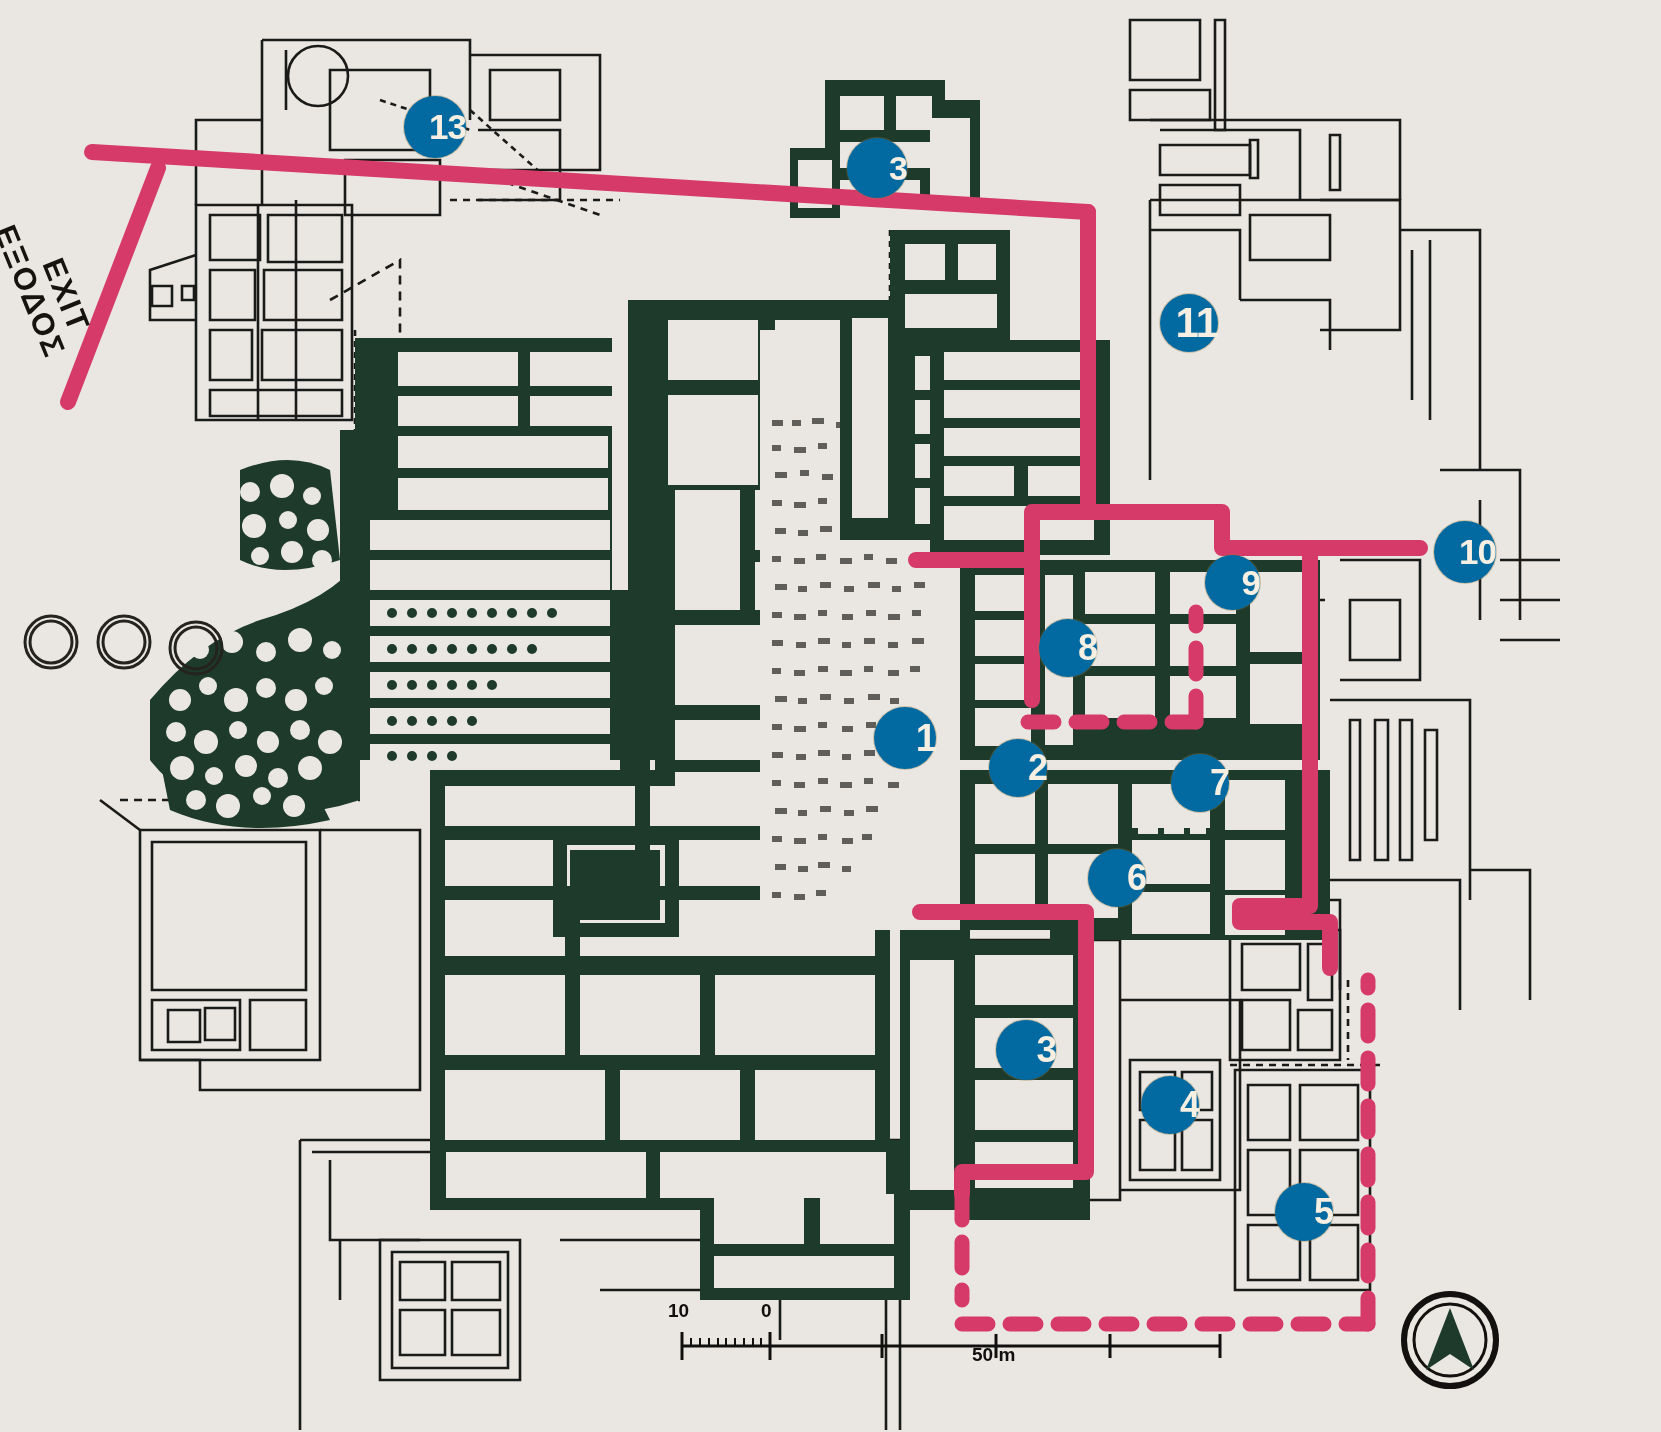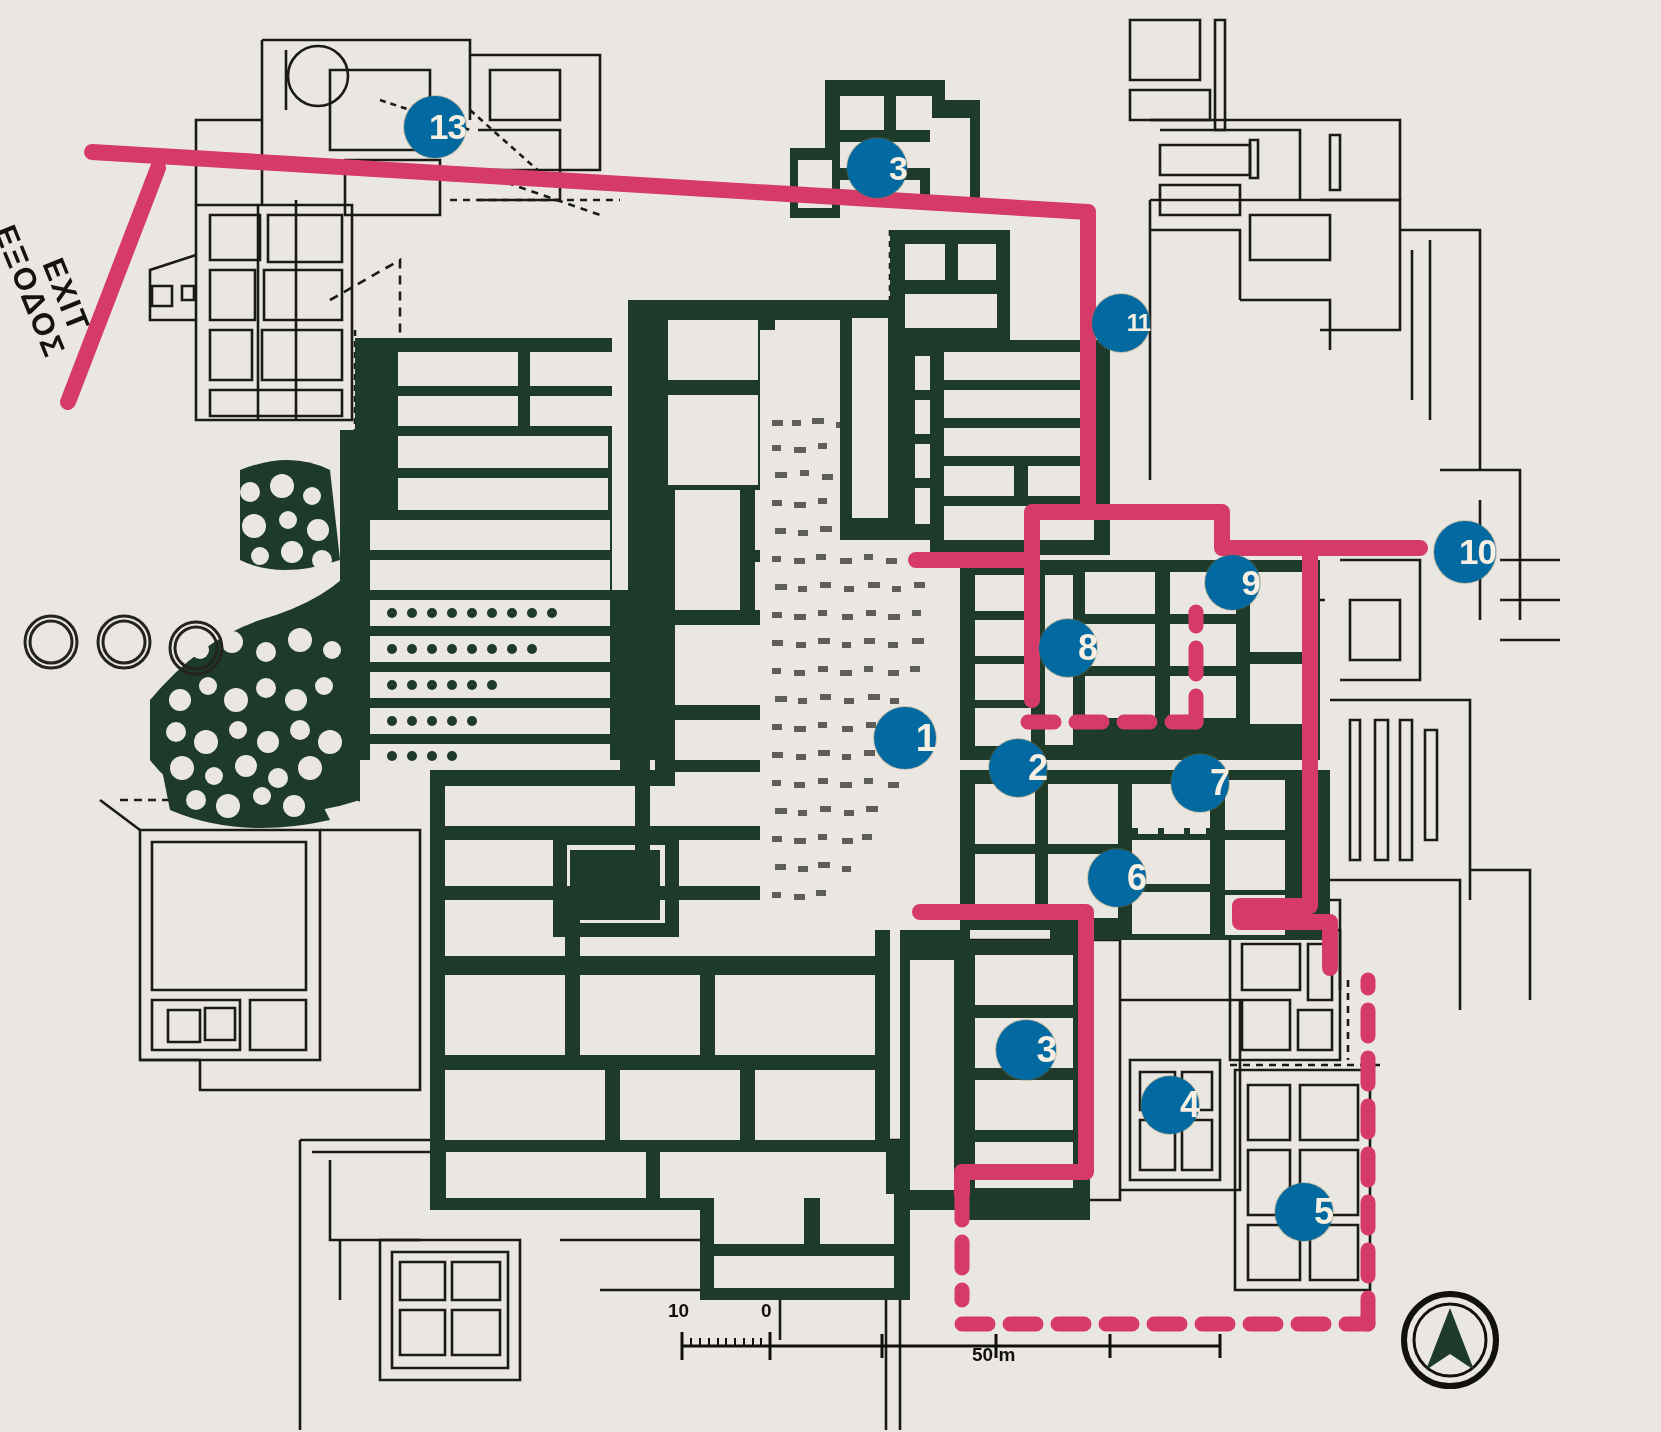--- a/index.html
+++ b/index.html
@@ -594,21 +594,21 @@
   </div>
   <div class="marker" style="left:1039px;top:619px;width:58px;height:58px;font-size:36px;">
     <span>8</span>
   </div>
   <div class="marker" style="left:1205px;top:555px;width:55px;height:55px;font-size:35px;">
     <span>9</span>
   </div>
   <div class="marker" style="left:1434px;top:521px;width:62px;height:62px;font-size:35px;">
     <span>10</span>
   </div>
-  <div class="marker" style="left:1092px;top:294px;width:58px;height:58px;font-size:24px;">
+  <div class="marker" style="left:1160px;top:294px;width:58px;height:58px;font-size:42px;">
     <span>11</span>
   </div>
   <div class="marker" style="left:847px;top:138px;width:60px;height:60px;font-size:34px;">
     <span>3</span>
   </div>
   <div class="marker" style="left:404px;top:96px;width:62px;height:62px;font-size:35px;">
     <span>13</span>
   </div>
 
   <div class="scale-wrap" style="left:660px;top:1300px;width:600px;height:80px;">

